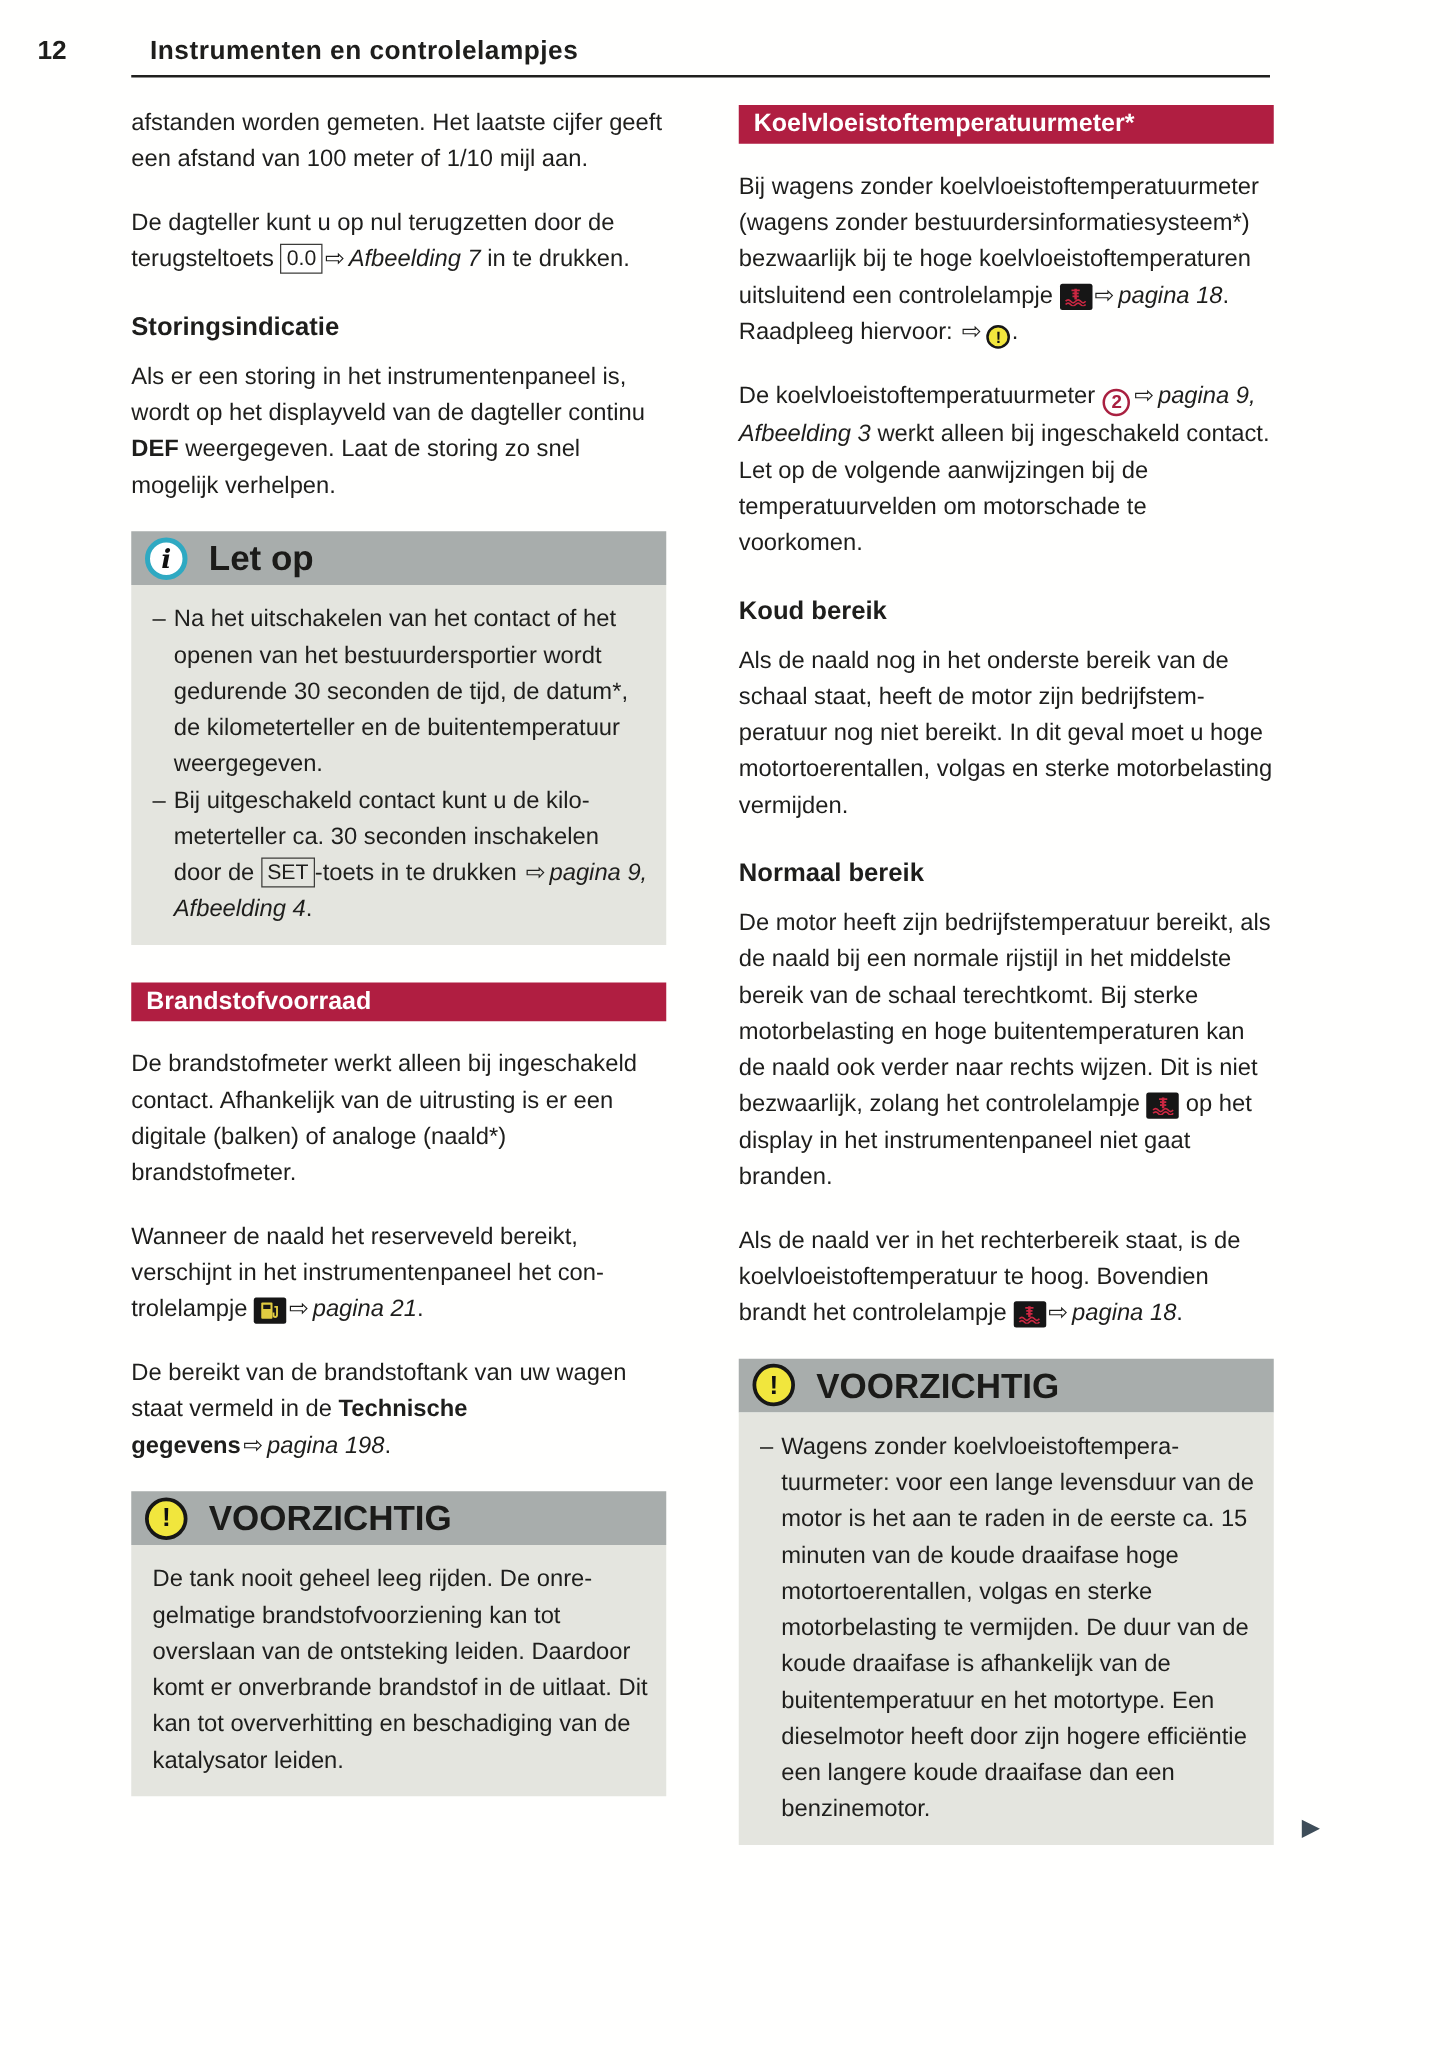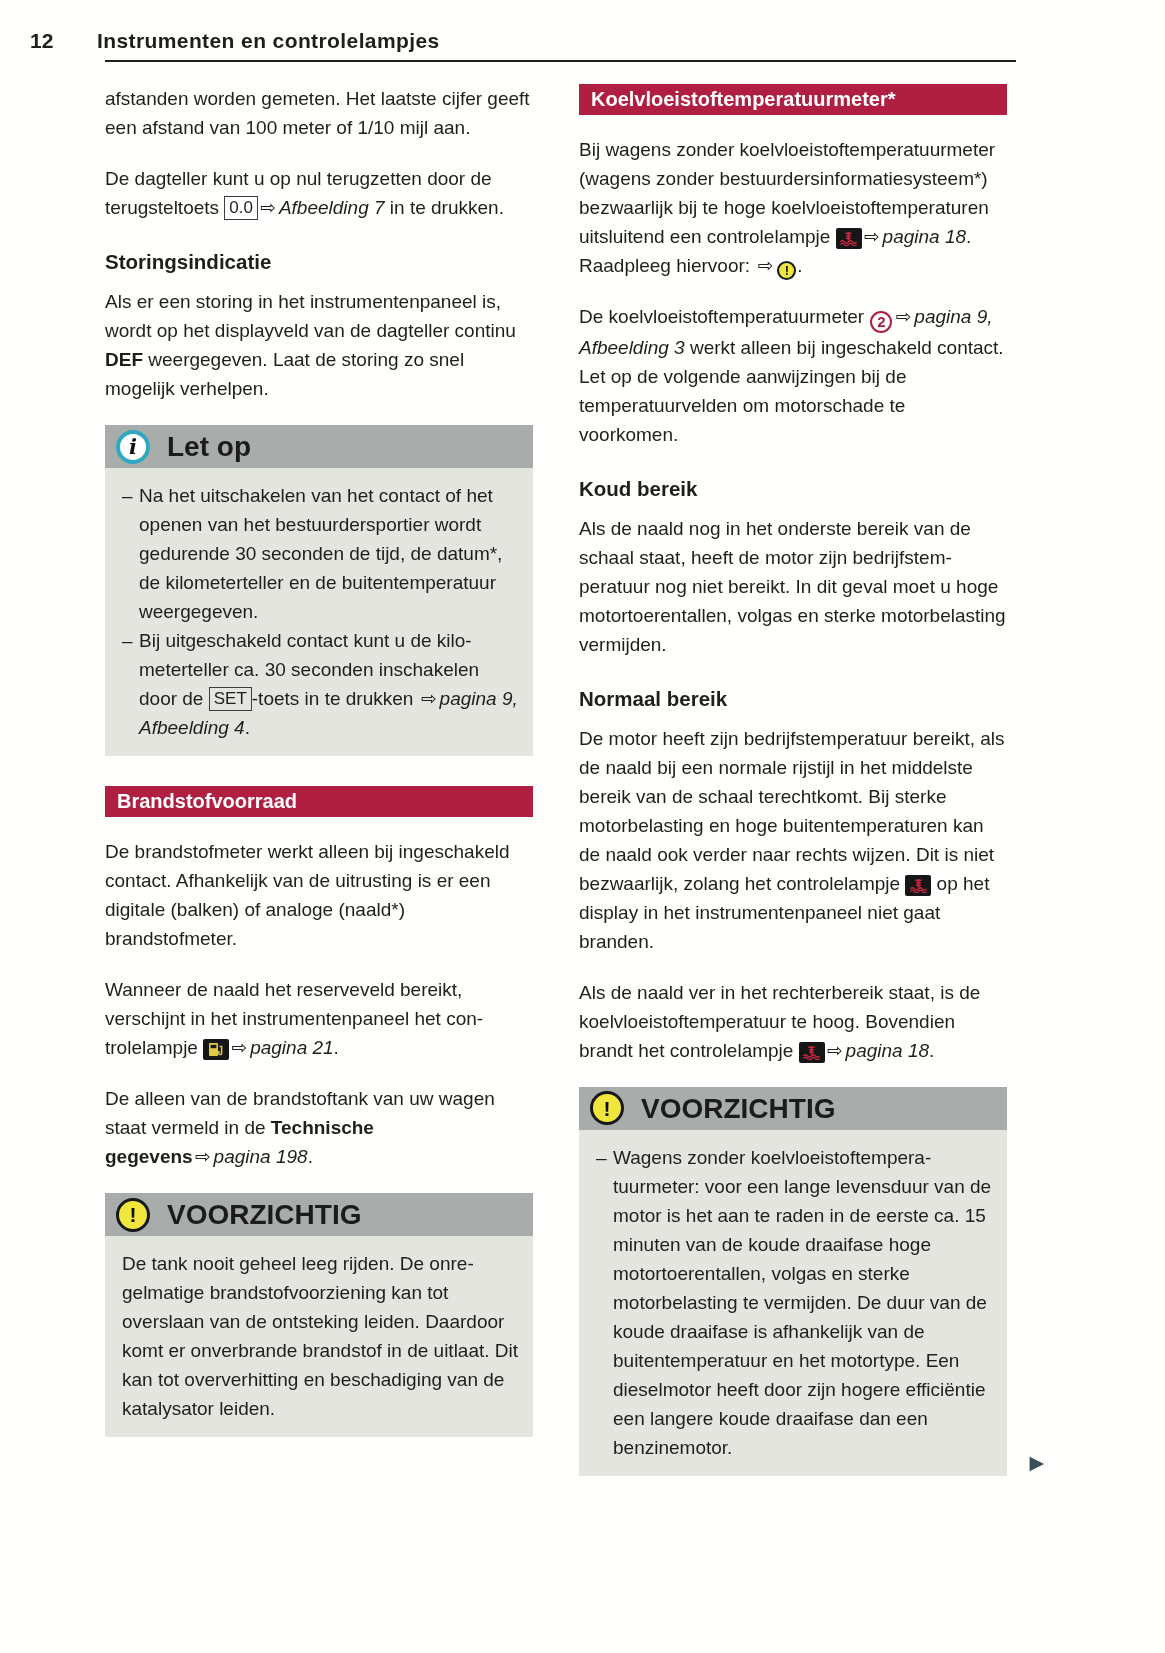--- a/index.html
+++ b/index.html
@@ -4,24 +4,24 @@
 <style>
   html,body { margin:0; padding:0; background:#ffffff; }
   .page {
     position:relative; width:1165px; height:1653px; background:#fffffe;
     font-family:"Liberation Sans","DejaVu Sans",sans-serif;
     color:#1e1e1c; font-size:19px; line-height:29px;
     overflow:hidden;
   }
   .pagehead { position:absolute; top:26px; left:0; width:100%; }
   .pagenum { position:absolute; left:30px; top:0; font-weight:bold; font-size:21px; }
-  .pagetitle { position:absolute; left:97px; top:0; font-weight:bold; font-size:21px; letter-spacing:0.4px; }
+  .pagetitle { position:absolute; left:120px; top:0; font-weight:bold; font-size:21px; letter-spacing:0.4px; }
   .headrule { position:absolute; left:105px; top:34px; width:911px; border-top:2px solid #20201e; }
 
-  .columns { position:absolute; top:84px; left:105px; display:flex; gap:46px;justify-content:flex-end; }
+  .columns { position:absolute; top:84px; left:105px; display:flex; gap:58px;justify-content:flex-end; }
   .col { width:428px; }
 
   p { margin:0 0 22px; hyphens:manual; }
   .subhead { font-weight:bold; font-size:20.5px; margin:27px 0 12px; line-height:26px; }
 
   .redbar {
     background:#b01e41; color:#ffffff; font-weight:bold; font-size:20px;
     height:31px; line-height:31px; padding-left:12px; margin:0 0 20px;
   }
 
@@ -120,21 +120,21 @@
       <p>De brandstofmeter werkt alleen bij ingescha­keld contact. Afhankelijk van de uitrusting is er een digitale (balken) of analoge (naald*) brandstofmeter.</p>
 
       <p><span>Wanneer de naald het reserveveld bereikt, verschijnt in het instrumentenpaneel het con­trolelampje </span><span class="icon-tile">
             <svg width="17" height="15" viewBox="0 0 17 15">
               <rect x="1" y="1" width="9" height="13" rx="0.8" fill="#e0cb41"></rect>
               <rect x="2.6" y="2.8" width="5.8" height="3.4" fill="#161616"></rect>
               <path d="M11.5 4.5 H13.6 V11.2 a1.4 1.4 0 0 1 -2.8 0 V9" fill="none" stroke="#e0cb41" stroke-width="1.5"></path>
             </svg>
           </span><span class="arrow">⇨</span><i class="ref">pagina 21</i><span>.</span></p>
 
-      <p><span>De alleen van de brandstoftank van uw wa­gen staat vermeld in de </span><b class="strong">Technische gegevens</b><span class="arrow">⇨</span><i class="ref">pagina 198</i><span>.</span></p>
+      <p><span>De bereikt van de brandstoftank van uw wa­gen staat vermeld in de </span><b class="strong">Technische gegevens</b><span class="arrow">⇨</span><i class="ref">pagina 198</i><span>.</span></p>
 
       <div class="box">
         <div class="box-head">
           <span class="warn-badge-lg">!</span>
           <span class="box-title">VOORZICHTIG</span>
         </div>
         <div class="box-body">
           <span>De tank nooit geheel leeg rijden. De onre­gelmatige brandstofvoorziening kan tot overslaan van de ontsteking leiden. Daar­door komt er onverbrande brandstof in de uitlaat. Dit kan tot oververhitting en be­schadiging van de katalysator leiden.</span>
         </div>
       </div>

